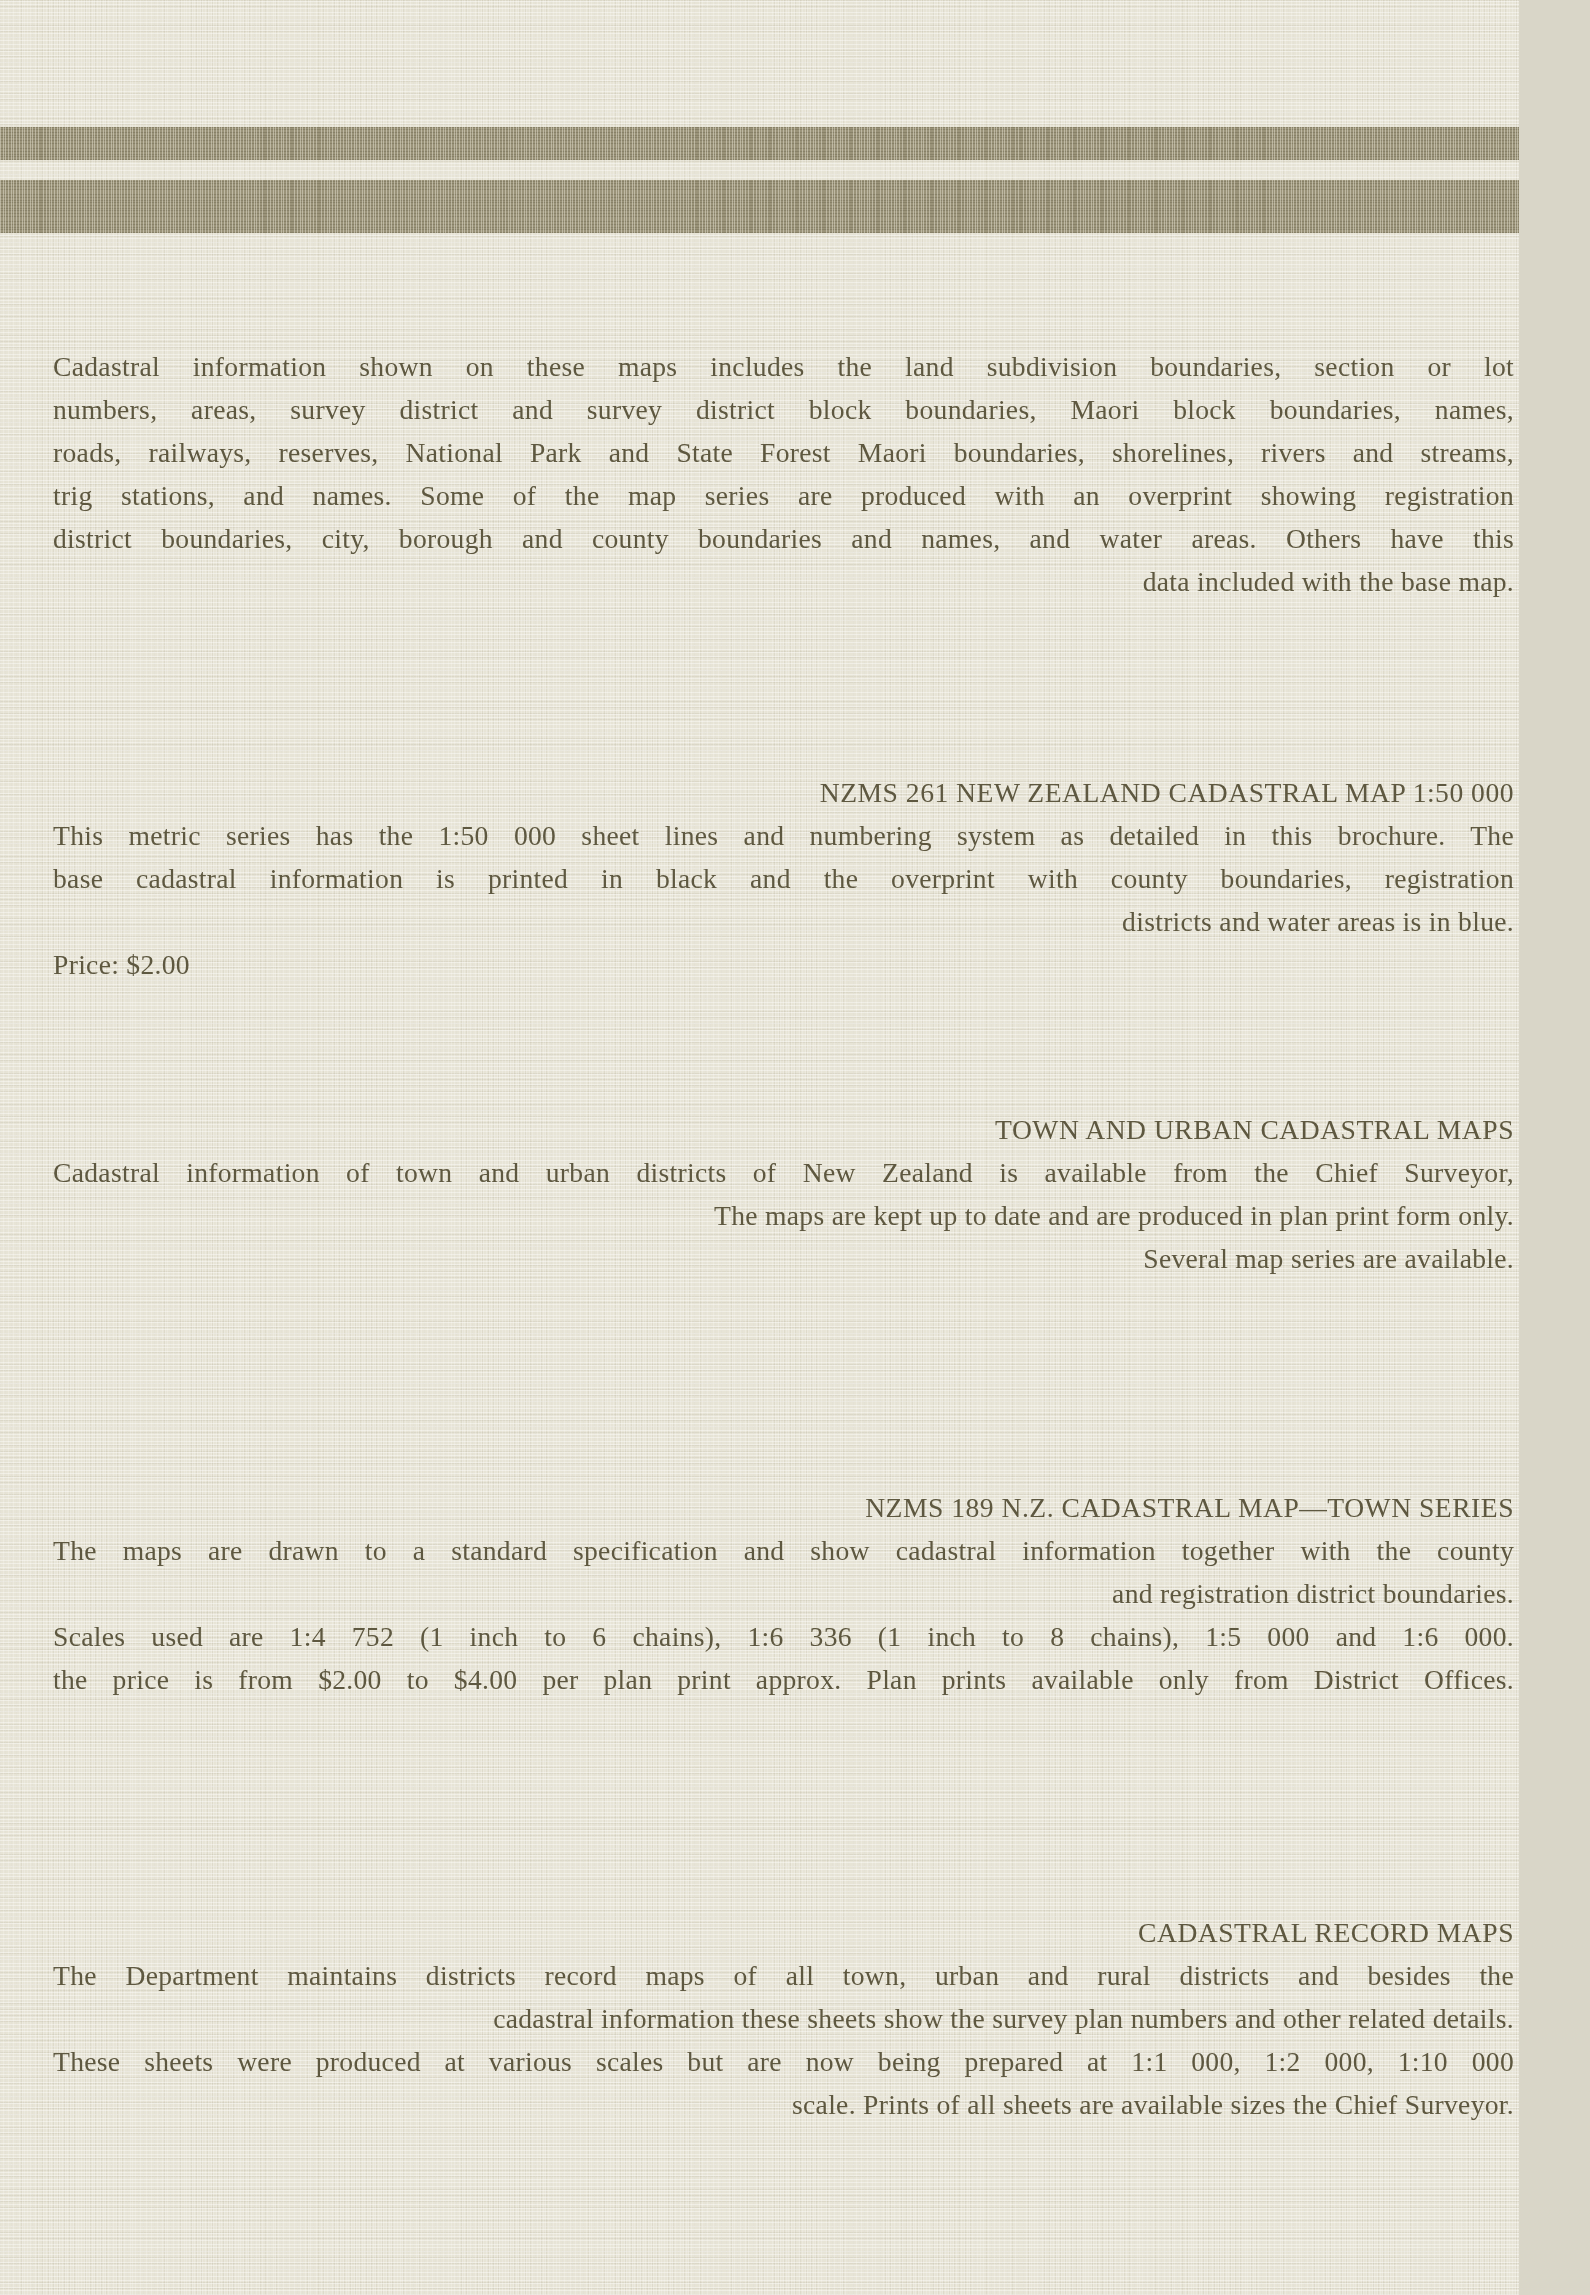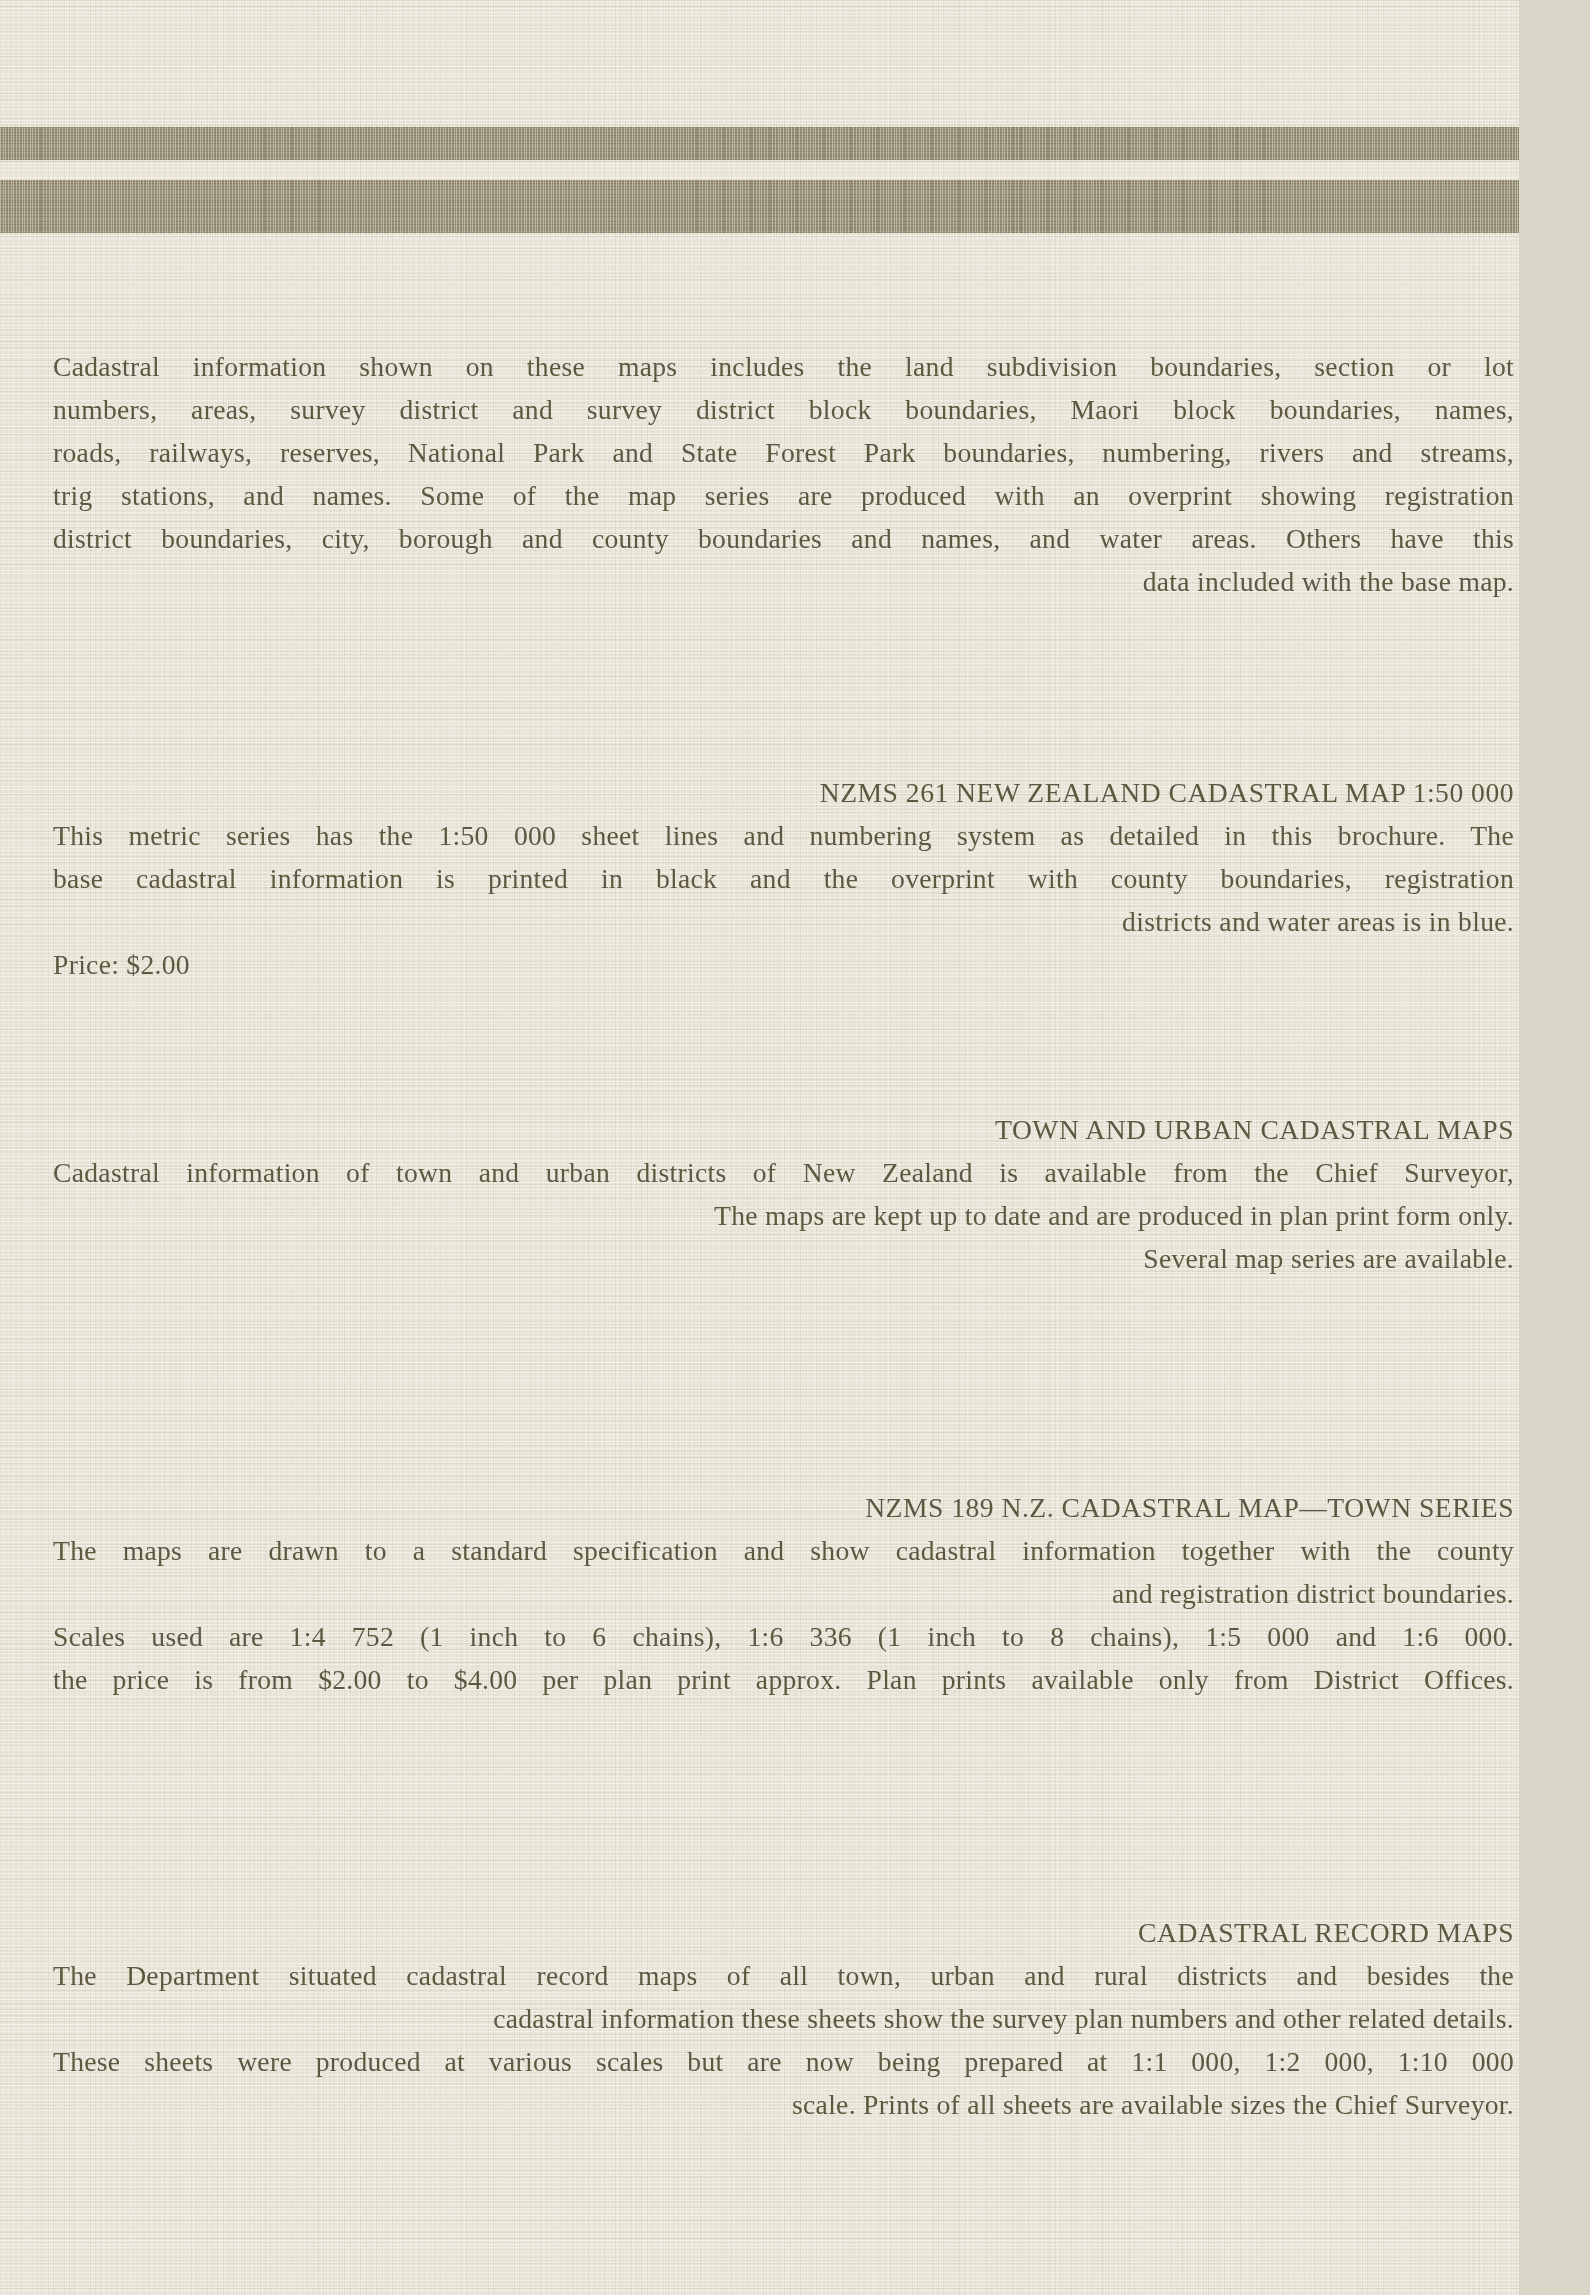--- a/index.html
+++ b/index.html
@@ -50,21 +50,21 @@
 <body>
 
 <div class="page">
 
   <div class="stripe s1"></div>
   <div class="stripe s2"></div>
 
   <div class="tblock intro">
     <div class="line j">Cadastral information shown on these maps includes the land subdivision boundaries, section or lot</div>
     <div class="line j">numbers, areas, survey district and survey district block boundaries, Maori block boundaries, names,</div>
-    <div class="line j">roads, railways, reserves, National Park and State Forest Park boundaries, numbering, rivers and streams,</div>
+    <div class="line j">roads, railways, reserves, National Park and State Forest Maori boundaries, shorelines, rivers and streams,</div>
     <div class="line j">trig stations, and names. Some of the map series are produced with an overprint showing registration</div>
     <div class="line j">district boundaries, city, borough and county boundaries and names, and water areas. Others have this</div>
     <div class="line">data included with the base map.</div>
   </div>
 
   <div class="tblock sec-a">
     <div class="line heading">NZMS 261 NEW ZEALAND CADASTRAL MAP 1:50 000</div>
     <div class="line j">This metric series has the 1:50 000 sheet lines and numbering system as detailed in this brochure. The</div>
     <div class="line j">base cadastral information is printed in black and the overprint with county boundaries, registration</div>
     <div class="line">districts and water areas is in blue.</div>
@@ -81,20 +81,20 @@
   <div class="tblock sec-c">
     <div class="line heading">NZMS 189 N.Z. CADASTRAL MAP—TOWN SERIES</div>
     <div class="line j">The maps are drawn to a standard specification and show cadastral information together with the county</div>
     <div class="line">and registration district boundaries.</div>
     <div class="line j">Scales used are 1:4 752 (1 inch to 6 chains), 1:6 336 (1 inch to 8 chains), 1:5 000 and 1:6 000.</div>
     <div class="line j">the price is from $2.00 to $4.00 per plan print approx. Plan prints available only from District Offices.</div>
   </div>
 
   <div class="tblock sec-d">
     <div class="line heading">CADASTRAL RECORD MAPS</div>
-    <div class="line j">The Department situated cadastral record maps of all town, urban and rural districts and besides the</div>
+    <div class="line j">The Department maintains districts record maps of all town, urban and rural districts and besides the</div>
     <div class="line">cadastral information these sheets show the survey plan numbers and other related details.</div>
     <div class="line j">These sheets were produced at various scales but are now being prepared at 1:1 000, 1:2 000, 1:10 000</div>
     <div class="line">scale. Prints of all sheets are available sizes the Chief Surveyor.</div>
   </div>
 
 </div>
 
 
 </body></html>

